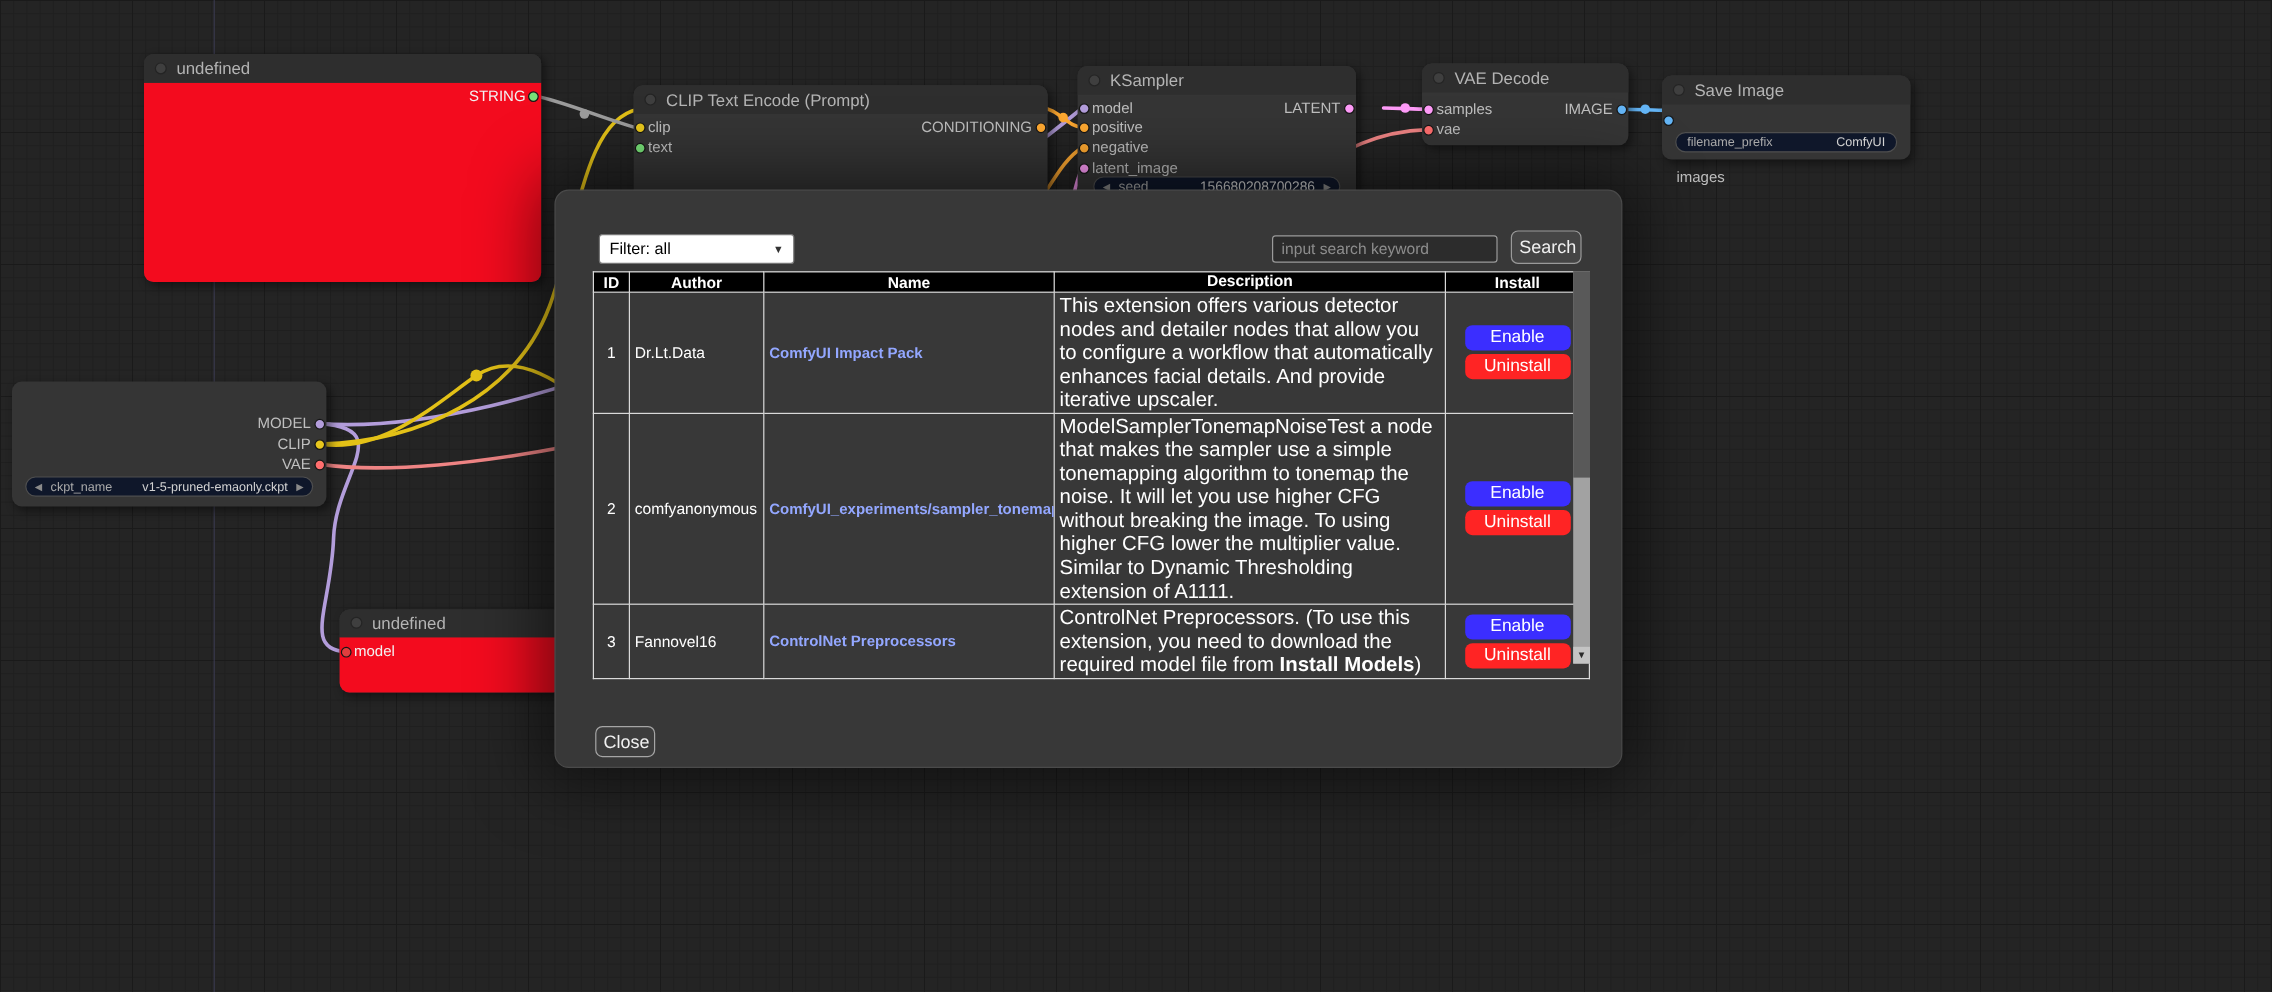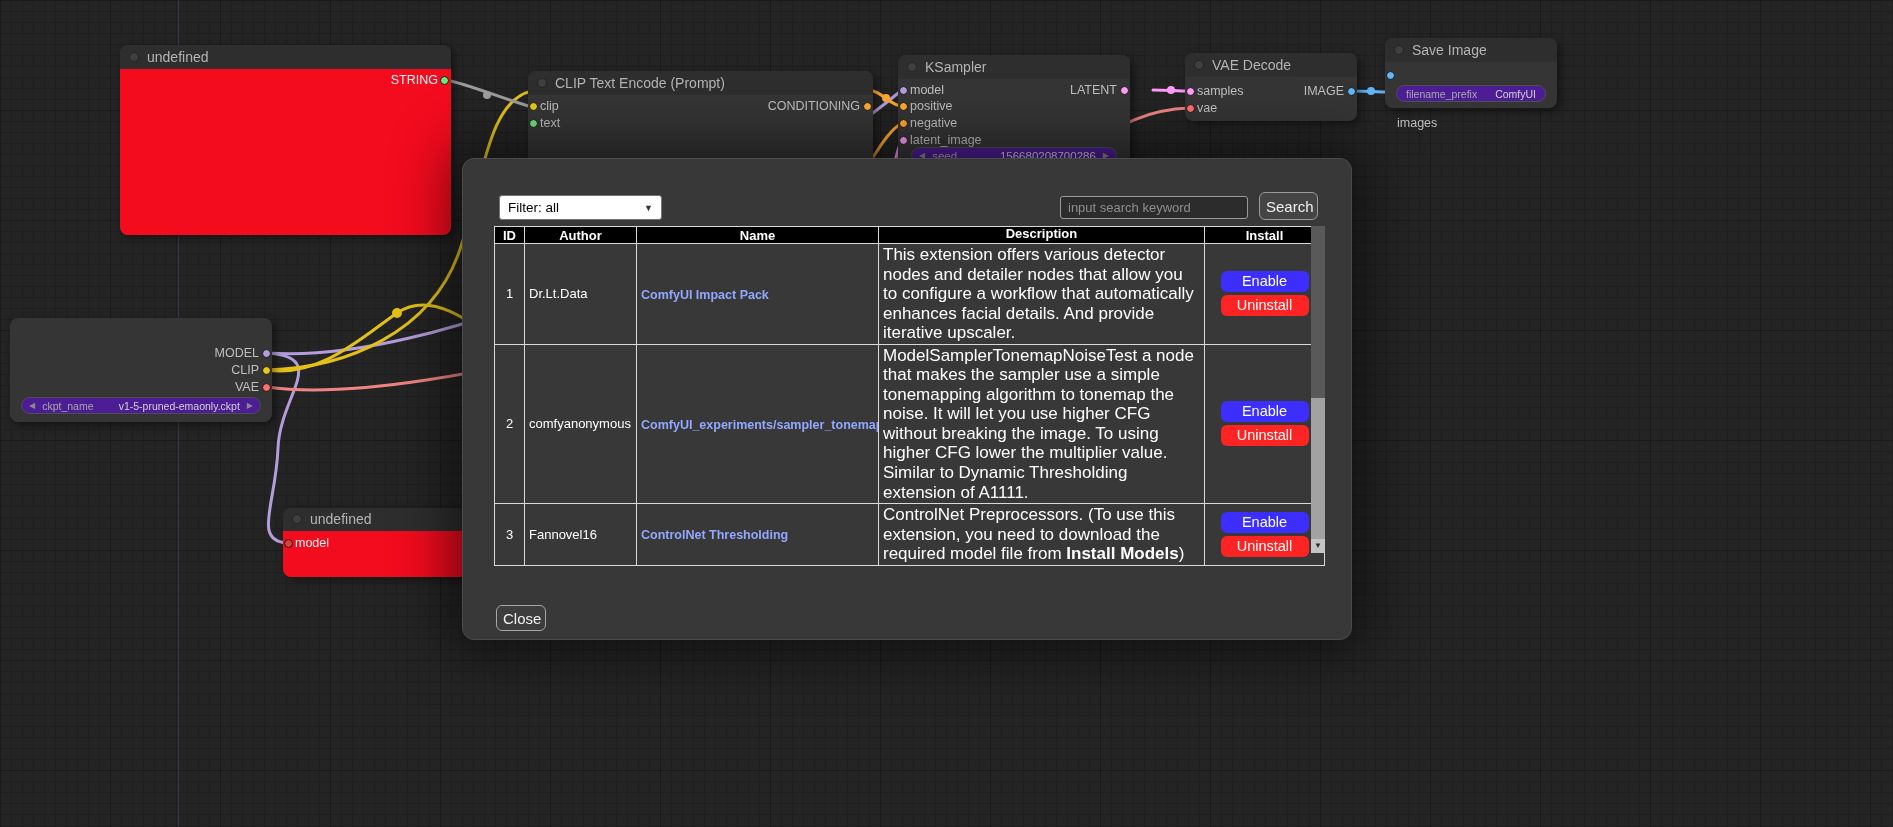--- a/index.html
+++ b/index.html
@@ -38,21 +38,21 @@
   .nbody-red{position:absolute;left:0;right:0;top:24px;bottom:0;background:#f30b1e;
              border-radius:0 0 8px 8px;}
   .slotdot{position:absolute;width:9px;height:9px;border-radius:50%;
            border:1px solid #161616;z-index:4;}
   .c-model{background:#b39ddb;}.c-clip{background:#e8c71d;}.c-vae{background:#ff6e6e;}
   .c-cond{background:#ffa931;}.c-latent{background:#ff9cf9;}.c-image{background:#64b5f6;}
   .c-string{background:#77e077;}.c-red{background:#e03e3e;}
   .inlabel{position:absolute;left:12px;font-size:12.5px;color:#bfbfbf;white-space:nowrap;}
   .outlabel{position:absolute;right:13px;font-size:12.5px;color:#bfbfbf;white-space:nowrap;}
   .onred{color:#f2f2f2;}
-  .widget{position:absolute;height:17px;background:#4c1d95;border:1px solid #4f4f4f;
+  .widget{position:absolute;height:17px;background:#0f172a;border:1px solid #4f4f4f;
           border-radius:9px;display:flex;align-items:center;padding:0 7px;
           font-size:11.5px;color:#a9a9a9;}
   .widget .arr{color:#8a8a8a;font-size:8px;line-height:1;}
   .widget .wlabel{margin-left:7px;white-space:nowrap;}
   .widget .wvalue{margin-left:auto;margin-right:7px;color:#d2d2d2;white-space:nowrap;}
   .widget.noarr .wlabel{margin-left:2px;}
   .widget.noarr .wvalue{margin-right:2px;}
 
   
   .dialog{position:absolute;left:462px;top:158px;width:890px;height:482px;z-index:20;
@@ -169,21 +169,21 @@
       <span class="ntitle">VAE Decode</span>
     </div>
     <span class="slotdot c-latent" style="left:1px;top:34px;"></span>
     <span class="inlabel" style="top:31px;">samples</span>
     <span class="slotdot c-vae" style="left:1px;top:51px;"></span>
     <span class="inlabel" style="top:48px;">vae</span>
     <span class="outlabel" style="top:31px;padding-left:36px;">IMAGE</span>
     <span class="slotdot c-image" style="right:1px;top:34px;"></span>
   </div>
 
-  <div class="node" style="left:1385px;top:38px;width:172px;height:70px;">
+  <div class="node" style="left:1385px;top:63px;width:207px;height:70px;">
     <div class="nhead">
       <span class="ndot"></span>
       <span class="ntitle">Save Image</span>
     </div>
     <span class="slotdot c-image" style="left:1px;top:33px;"></span>
     <span class="inlabel" style="top:30px;margin-top:48px;">images</span>
     <div class="widget noarr" style="left:11px;right:11px;top:47px;font-size:10.5px;">
       <span class="wlabel">filename_prefix</span>
       <span class="wvalue">ComfyUI</span>
     </div>
@@ -252,21 +252,21 @@
           <td class="td-name"><a href="#">ComfyUI_experiments/sampler_tonemap</a></td>
           <td class="td-desc">ModelSamplerTonemapNoiseTest a node that makes the sampler use a simple tonemapping algorithm to tonemap the noise. It will let you use higher CFG without breaking the image. To using higher CFG lower the multiplier value. Similar to Dynamic Thresholding extension of A1111.</td>
           <td class="td-install">
             <button class="ibtn enable">Enable</button>
             <button class="ibtn uninstall">Uninstall</button>
           </td>
         </tr>
         <tr>
           <td class="td-id">3</td>
           <td class="td-author">Fannovel16</td>
-          <td class="td-name"><a href="#">ControlNet Thresholding</a></td>
+          <td class="td-name"><a href="#">ControlNet Preprocessors</a></td>
           <td class="td-desc"><span>ControlNet Preprocessors. (To use this extension, you need to download the required model file from </span><b>Install Models</b><span>)</span></td>
           <td class="td-install">
             <button class="ibtn enable">Enable</button>
             <button class="ibtn uninstall">Uninstall</button>
           </td>
         </tr>
       </tbody>
     </table>
 
     <div class="scrollbar">

